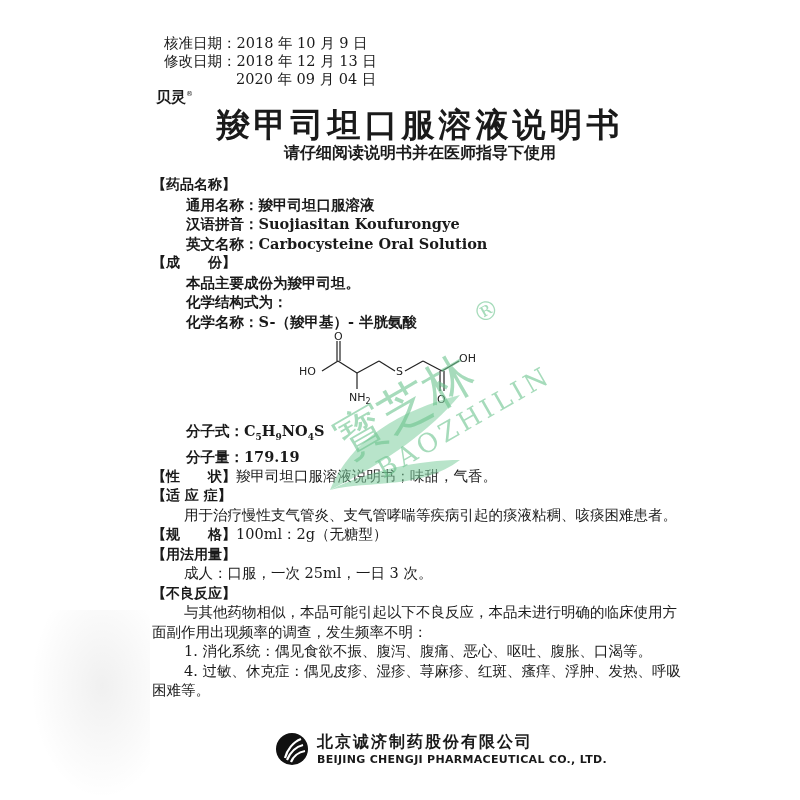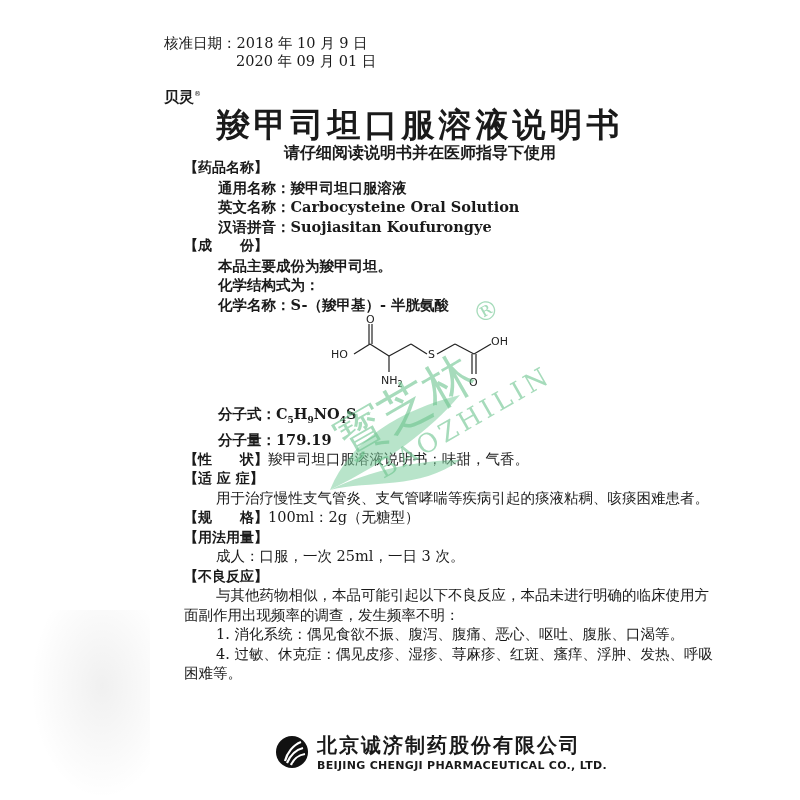--- a/index.html
+++ b/index.html
@@ -8,62 +8,63 @@
     background: #ffffff;
     font-family: "DejaVu Serif", "Liberation Serif", serif;
     color: #1a1a1a;
   }
   .shade {
     position: absolute; left: 30px; top: 610px; width: 120px; height: 190px;
     background: radial-gradient(ellipse at 60% 40%, rgba(0,0,0,0.06), rgba(0,0,0,0) 70%);
   }
   .dates { position: absolute; left: 164px; top: 34px; font-size: 14.5px; line-height: 18px; }
   .dates .row { white-space: pre; }
-  .brand { position: absolute; left: 164px; top: 88px; font-size: 15px; font-weight: bold;
+  .brand { position: absolute; left: 156px; top: 88px; font-size: 15px; font-weight: bold;
     font-family: "DejaVu Sans", sans-serif; }
   .brand sup { font-size: 7px; font-weight: normal; }
   .title { position: absolute; left: 0; width: 800px; top: 103px; text-align: center;
     font-size: 33px; font-weight: bold; letter-spacing: 4px; padding-left: 20px; }
   .subtitle { position: absolute; left: 0; width: 800px; top: 143px; text-align: center;
     font-size: 16px; font-weight: bold; padding-left: 20px; }
-  .content { position: absolute; left: 152px; top: 158px; width: 530px; font-size: 14.5px; line-height: 19.5px; margin-left: 32px; }
+  .content { position: absolute; left: 152px; top: 175px; width: 530px; font-size: 14.5px; line-height: 19.5px; }
   .sec { font-weight: bold; font-family: "DejaVu Sans", sans-serif; font-size: 14px; }
   .ind1 { padding-left: 34px; font-weight: bold; }
   .ind2 { text-indent: 32px; }
   .p { margin: 0; }
   .formula-wrap { position: relative; height: 90px; }
   .formula-wrap svg { position: absolute; left: 145px; top: 0; }
   .watermark { position: absolute; left: 310px; top: 290px; width: 240px; height: 230px; pointer-events: none; }
   .footer { position: absolute; left: 275px; top: 732px; display: flex; align-items: center; }
   .footer .logo { width: 34px; height: 34px; }
-  .footer .cn { font-size: 20px; font-weight: bold; letter-spacing: 2px; font-family: Liberation Sans, sans-serif; }
+  .footer .cn { font-size: 16px; font-weight: bold; letter-spacing: 2px; font-family: Liberation Sans, sans-serif; }
   .footer .en { font-size: 11px; font-weight: bold; font-family: "DejaVu Sans", sans-serif; letter-spacing: 0.3px; }
   .footer .txt { margin-left: 8px; }
   sub { font-size: 9px; }
 </style>
 </head>
 <body>
 
 <div class="shade"></div>
 
 <div class="dates">
   <div class="row"><span>核准日期：</span><span>2018 年 10 月 9 日</span></div>
-  <div class="row" style="padding-left:72px"><span>2020 年 09 月 01 日</span></div>
+  <div class="row"><span>修改日期：</span><span>2018 年 12 月 13 日</span></div>
+  <div class="row" style="padding-left:72px"><span>2020 年 09 月 04 日</span></div>
 </div>
 
 <div class="brand"><span>贝灵</span><sup>®</sup></div>
 
 <div class="title">羧甲司坦口服溶液说明书</div>
 <div class="subtitle">请仔细阅读说明书并在医师指导下使用</div>
 
 <div class="content">
   <div class="sec">【药品名称】</div>
   <div class="ind1">通用名称：羧甲司坦口服溶液</div>
+  <div class="ind1">汉语拼音：Suojiasitan Koufurongye</div>
   <div class="ind1">英文名称：Carbocysteine Oral Solution</div>
-  <div class="ind1">汉语拼音：Suojiasitan Koufurongye</div>
 
   <div class="sec">【成　　份】</div>
   <div class="ind1">本品主要成份为羧甲司坦。</div>
   <div class="ind1">化学结构式为：</div>
   <div class="ind1">化学名称：S-（羧甲基）- 半胱氨酸</div>
 
   <div class="formula-wrap">
     <svg width="250" height="90" viewBox="0 0 250 90">
       <g stroke="#222" stroke-width="1.2" fill="none">
         <line x1="40" y1="30" x2="40" y2="10"></line>

